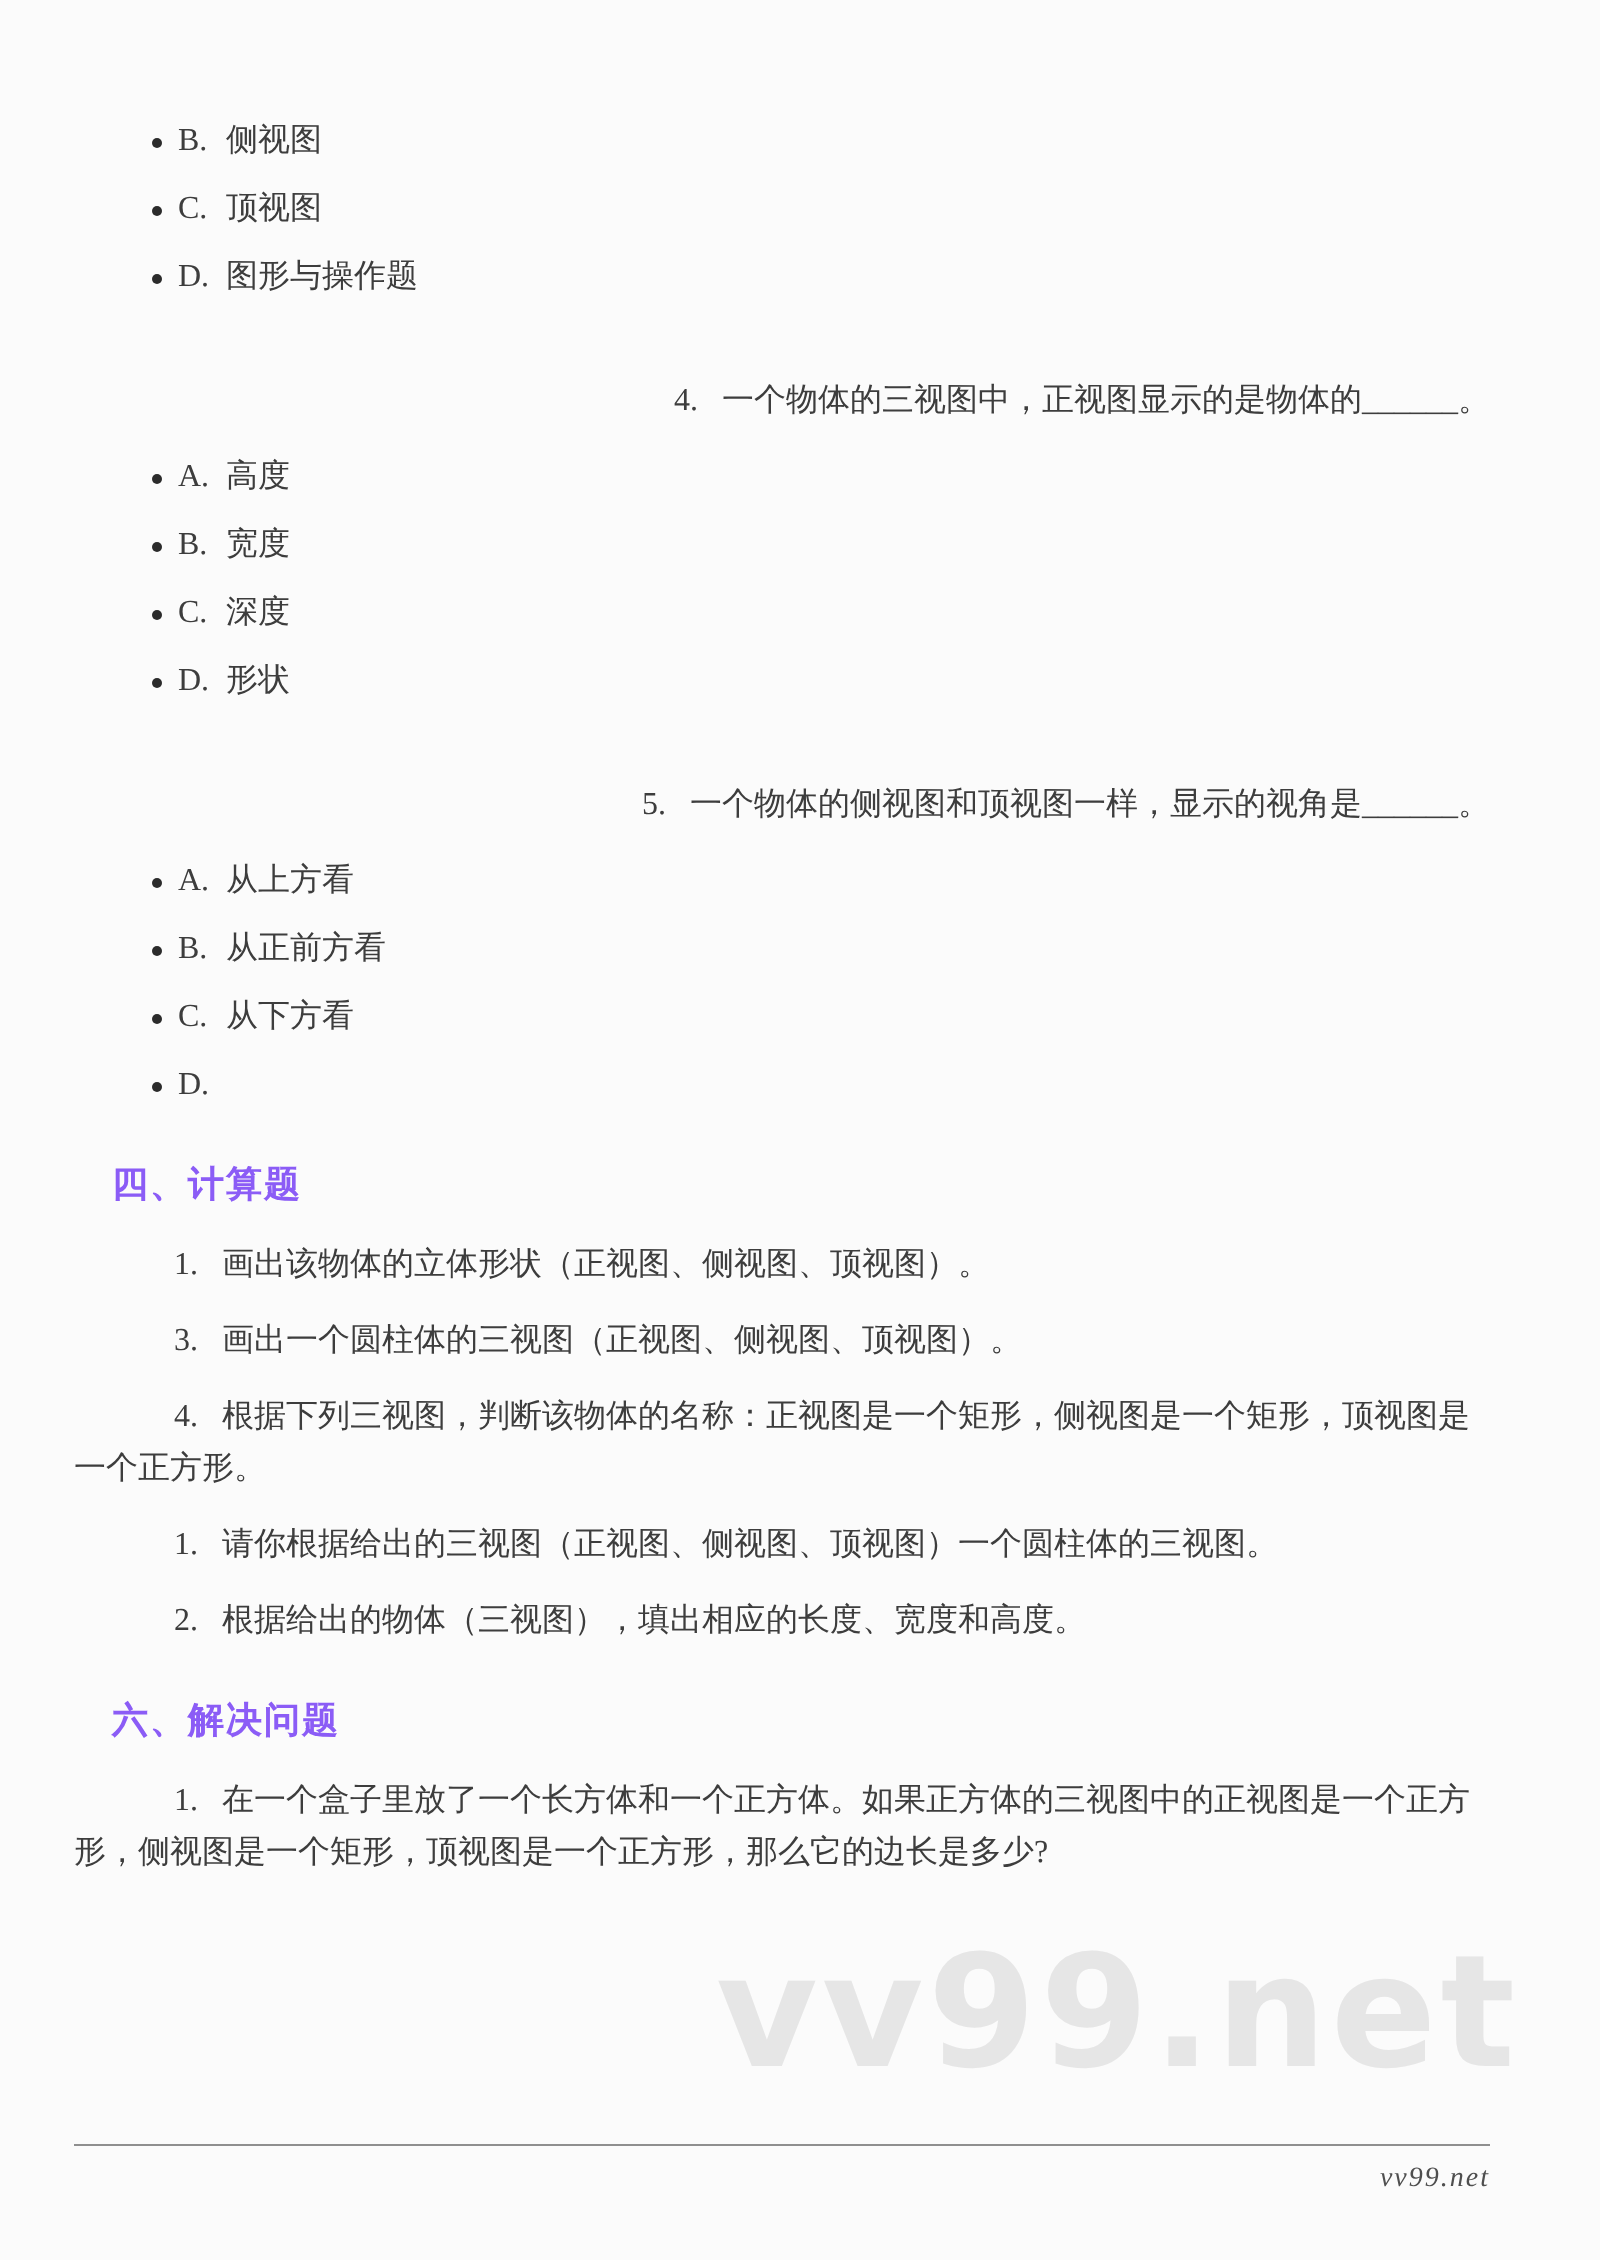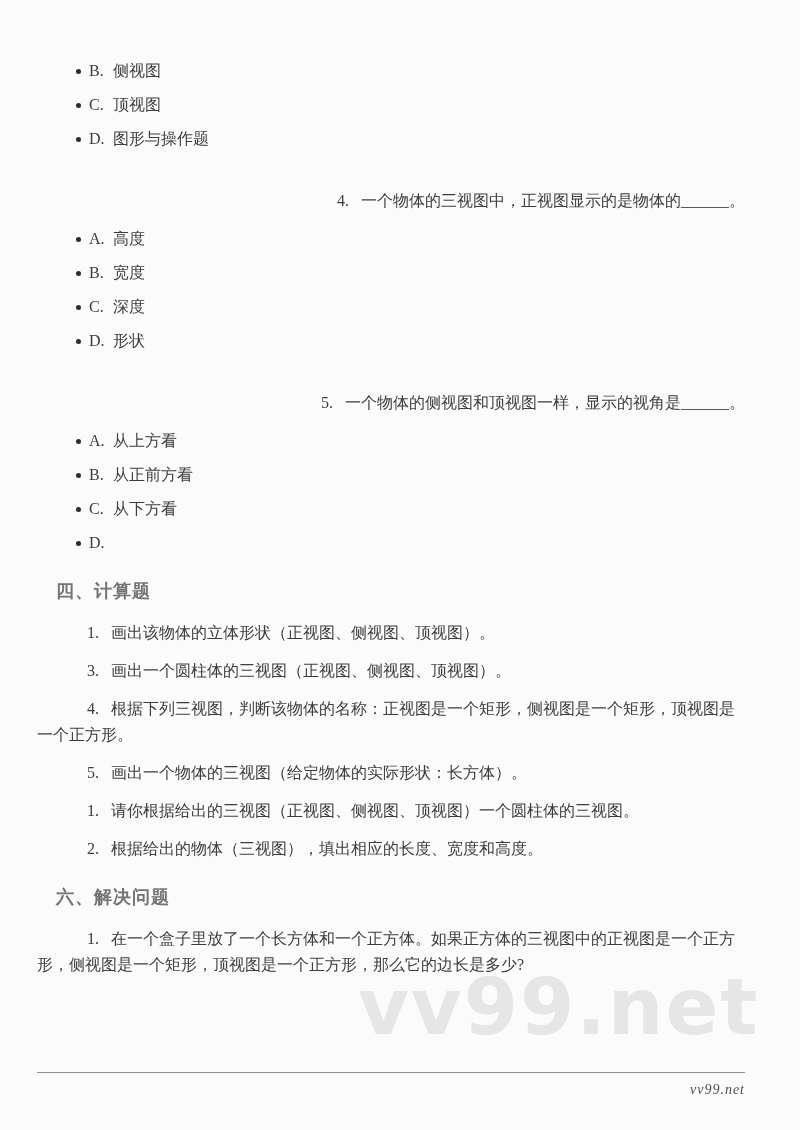--- a/index.html
+++ b/index.html
@@ -70,25 +70,25 @@
     margin: 12px 0;
     text-indent: 50px;
     line-height: 26px;
   }
   p.question.after-opts { margin-top: 36px; text-align: right; }
   .qnum { margin-right: 12px; }
 
   h2.section-title {
     margin: 24px 0 16px;
     padding-left: 19px;
-    font-family: Liberation Mono, monospace;
+    font-family: Liberation Sans, sans-serif;
     font-size: 18px;
     line-height: 24px;
     font-weight: 700;
-    color: #737373;
+    color: #8b5cf6;
     letter-spacing: 1px;
   }
 
   .footer {
     position: absolute;
     left: 37px;
     top: 1072px;
     width: 708px;
     border-top: 1px solid #8f8f8f;
     z-index: 1;
@@ -186,23 +186,20 @@
 
     <p class="question">
       <span class="qnum">1.</span><span>画出该物体的立体形状（正视图、侧视图、顶视图）。</span>
     </p>
     <p class="question">
       <span class="qnum">3.</span><span>画出一个圆柱体的三视图（正视图、侧视图、顶视图）。</span>
     </p>
     <p class="question">
       <span class="qnum">4.</span><span>根据下列三视图，判断该物体的名称：正视图是一个矩形，侧视图是一个矩形，顶视图是一个正方形。</span>
     </p>
-    <p class="question">
-      <span class="qnum">5.</span><span>画出一个物体的三视图（给定物体的实际形状：长方体）。</span>
-    </p>
 
 
     <p class="question">
       <span class="qnum">1.</span><span>请你根据给出的三视图（正视图、侧视图、顶视图）一个圆柱体的三视图。</span>
     </p>
     <p class="question">
       <span class="qnum">2.</span><span>根据给出的物体（三视图），填出相应的长度、宽度和高度。</span>
     </p>
 
     <h2 class="section-title">六、解决问题</h2>

